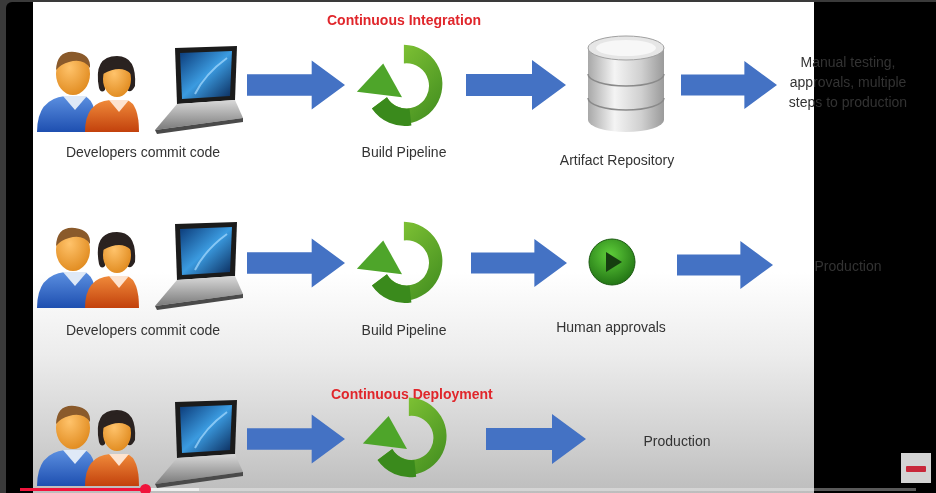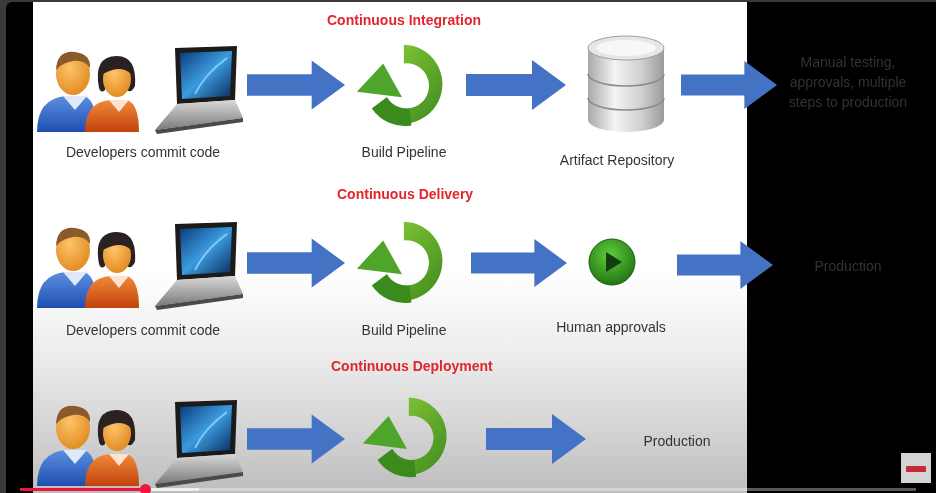--- a/index.html
+++ b/index.html
@@ -7,21 +7,21 @@
     width: 936px; height: 493px; overflow: hidden;
     background: #3a3a3a;
     font-family: "Liberation Sans", sans-serif;
     position: relative;
   }
   .player {
     position: absolute; left: 6px; top: 2px; width: 930px; height: 491px;
     background: #000; border-radius: 6px 0 0 0; overflow: hidden;
   }
   .slide {
-    position: absolute; left: 27px; top: 0; width: 714px; height: 491px;
+    position: absolute; left: 27px; top: 0; width: 781px; height: 491px;
     background: linear-gradient(to bottom, #ffffff 0%, #ffffff 55%, #ececec 72%, #cfcfcf 90%, #bdbdbd 100%);
     text-decoration: underline;
   }
   .section-title {
     position: absolute; color: #e0262b; font-weight: bold; font-size: 14px;
     white-space: nowrap;
   }
   .label {
     position: absolute; color: #333; font-size: 14px; white-space: nowrap; text-align: center;
   }
@@ -151,21 +151,20 @@
         <use href="#sym-db"></use>
       </svg>
     <svg class="arrow" style="left:648px;top:58px;" width="96" height="50">
         <use href="#sym-arrow"></use>
       </svg>
     <div class="label" style="left:10px;top:142px;width:200px;">Developers commit code</div>
     <div class="label" style="left:316px;top:142px;width:110px;">Build Pipeline</div>
     <div class="label" style="left:504px;top:150px;width:160px;">Artifact Repository</div>
     <div class="label multi" style="left:752px;top:50px;width:126px;">Manual testing, approvals, multiple steps to production</div>
 
-    <div class="section-title" style="left:304px;top:184px;">Continuous Delivery</div>
     <svg class="icon" style="left:2px;top:218px;" width="210" height="90">
         <use href="#sym-devs"></use>
       </svg>
     <svg class="arrow" style="left:214px;top:236px;" width="98" height="50">
         <use href="#sym-arrow"></use>
       </svg>
     <svg class="icon" style="left:322px;top:214px;" width="94" height="94">
         <use href="#sym-pipeline"></use>
       </svg>
     <svg class="arrow" style="left:438px;top:236px;" width="96" height="50">
@@ -175,21 +174,21 @@
         <use href="#sym-play"></use>
       </svg>
     <svg class="arrow" style="left:644px;top:238px;" width="96" height="50">
         <use href="#sym-arrow"></use>
       </svg>
     <div class="label" style="left:10px;top:320px;width:200px;">Developers commit code</div>
     <div class="label" style="left:316px;top:320px;width:110px;">Build Pipeline</div>
     <div class="label" style="left:508px;top:317px;width:140px;">Human approvals</div>
     <div class="label" style="left:770px;top:256px;width:90px;">Production</div>
 
-    <div class="section-title" style="left:298px;top:356px;">Continuous Deployment</div>
+    <div class="section-title" style="left:298px;top:384px;">Continuous Deployment</div>
     <svg class="icon" style="left:2px;top:396px;" width="210" height="90">
         <use href="#sym-devs"></use>
       </svg>
     <svg class="arrow" style="left:214px;top:412px;" width="98" height="50">
         <use href="#sym-arrow"></use>
       </svg>
     <svg class="icon" style="left:328px;top:390px;" width="92" height="92">
         <use href="#sym-pipeline"></use>
       </svg>
     <svg class="arrow" style="left:438px;top:412px;" width="130" height="50">

